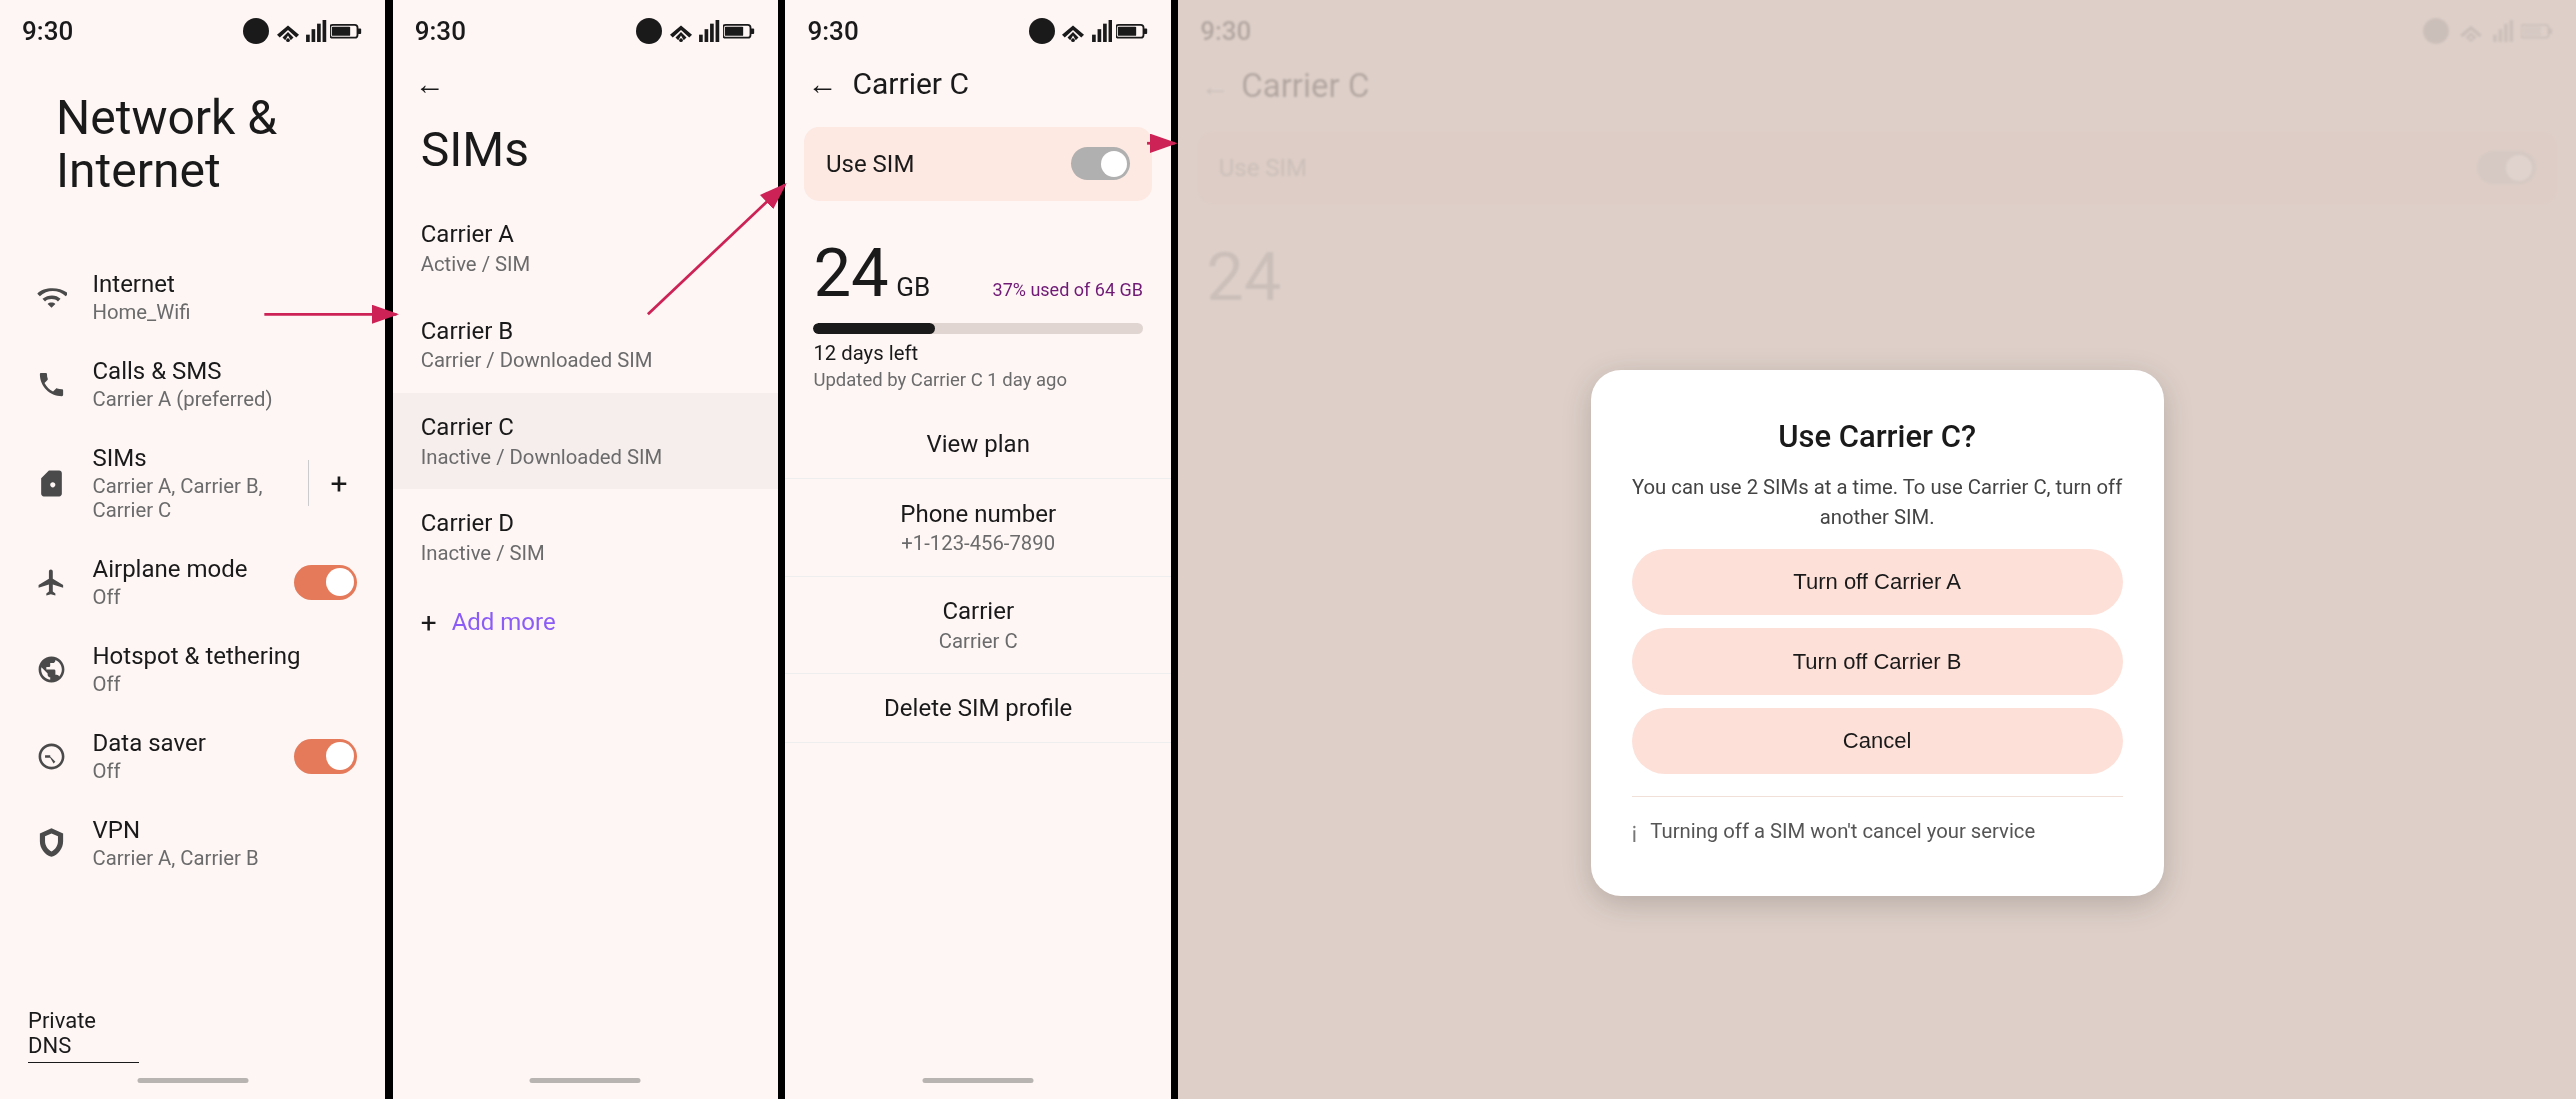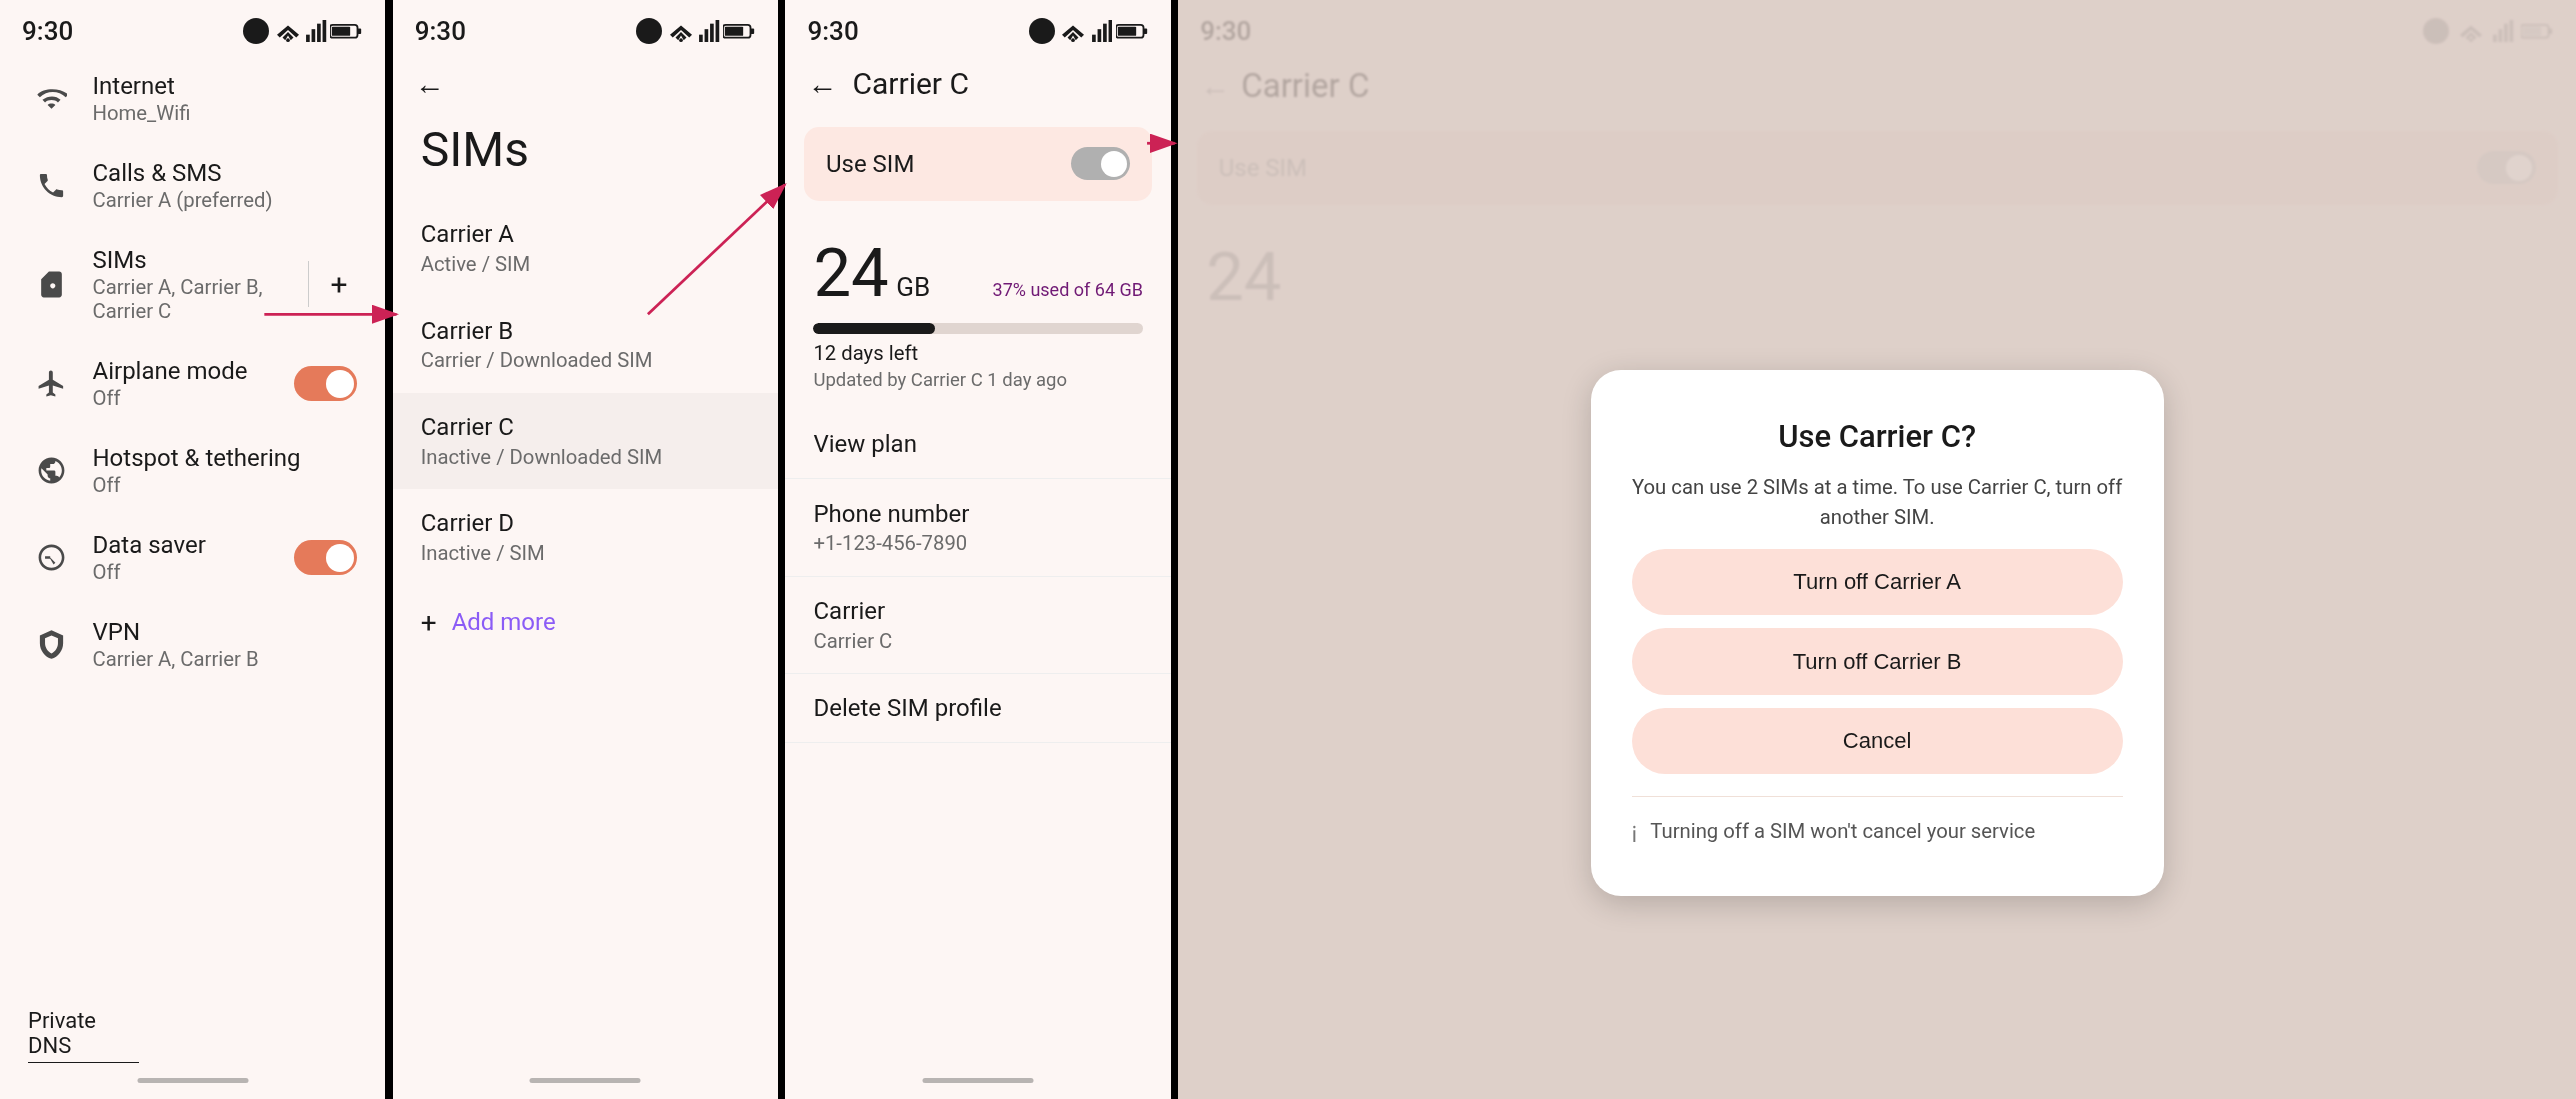--- a/index.html
+++ b/index.html
@@ -261,20 +261,21 @@
       color: #6b6b6b;
       margin-top: 3.7px;
     }
 
     .detail-item {
       display: flex;
       flex-direction: column;
       padding: 20.3px 28px;
       border-bottom: 0.9px solid #eee;
       cursor: pointer;
+      align-items: center;
     }
     .detail-item:last-child { border-bottom: none; }
     .detail-label {
       font-size: 24px;
       color: #1a1a1a;
     }
     .detail-value {
       font-size: 20.3px;
       color: #6b6b6b;
       margin-top: 3.7px;
@@ -427,20 +428,23 @@
           <rect x="18" y="0" width="4" height="24" fill="#1a1a1a"></rect>
         </svg>
         <svg width="33" height="18.5" viewBox="0 0 36 20">
           <rect x="0" y="3" width="30" height="14" rx="3" stroke="#1a1a1a" stroke-width="2" fill="none"></rect>
           <rect x="30" y="7" width="4" height="6" rx="1" fill="#1a1a1a"></rect>
           <rect x="2" y="5" width="20" height="10" rx="1" fill="#1a1a1a"></rect>
         </svg>
       </div>
     </div>
 
+    <div style="padding: 18.5px 28px 28px 28px;">
+      <h1 class="page-title-large" style="font-size: 48px; font-weight: 400;">Network &amp; Internet</h1>
+    </div>
 
     <div class="menu-item">
       <div class="menu-icon">
         <svg viewBox="0 0 24 24">
             <path d="M1 9l2 2c5.5-5.5 14.5-5.5 20 0l2-2C19 3.5 6 3.5 1 9zm8 8l3 3 3-3c-1.5-1.5-4.5-1.5-6 0zm-4-4l2 2c2.5-2.5 7.5-2.5 10 0l2-2C15.5 9.5 9.5 9.5 5 13z"></path>
           </svg>
       </div>
       <div class="menu-text">
         <div class="menu-label">Internet</div>
         <div class="menu-sublabel">Home_Wifi</div>

